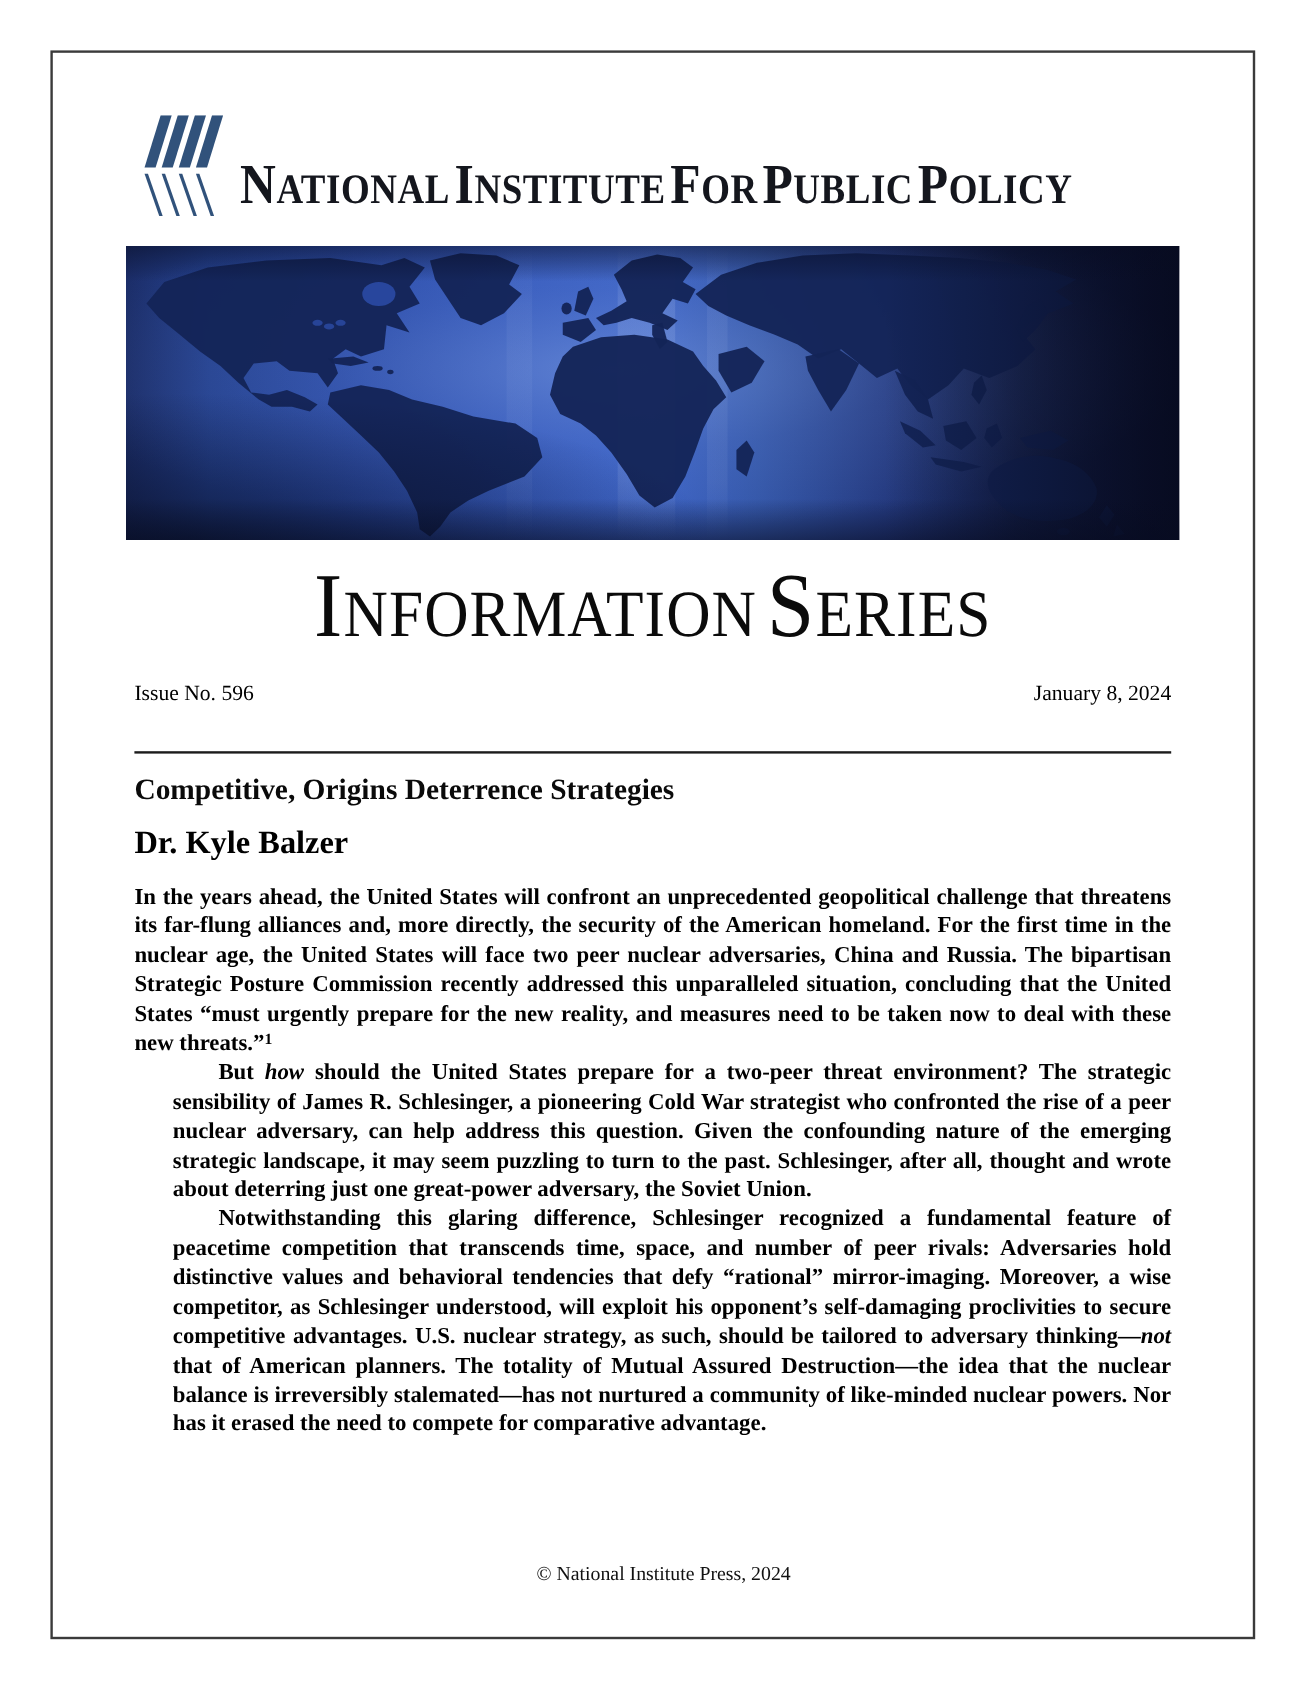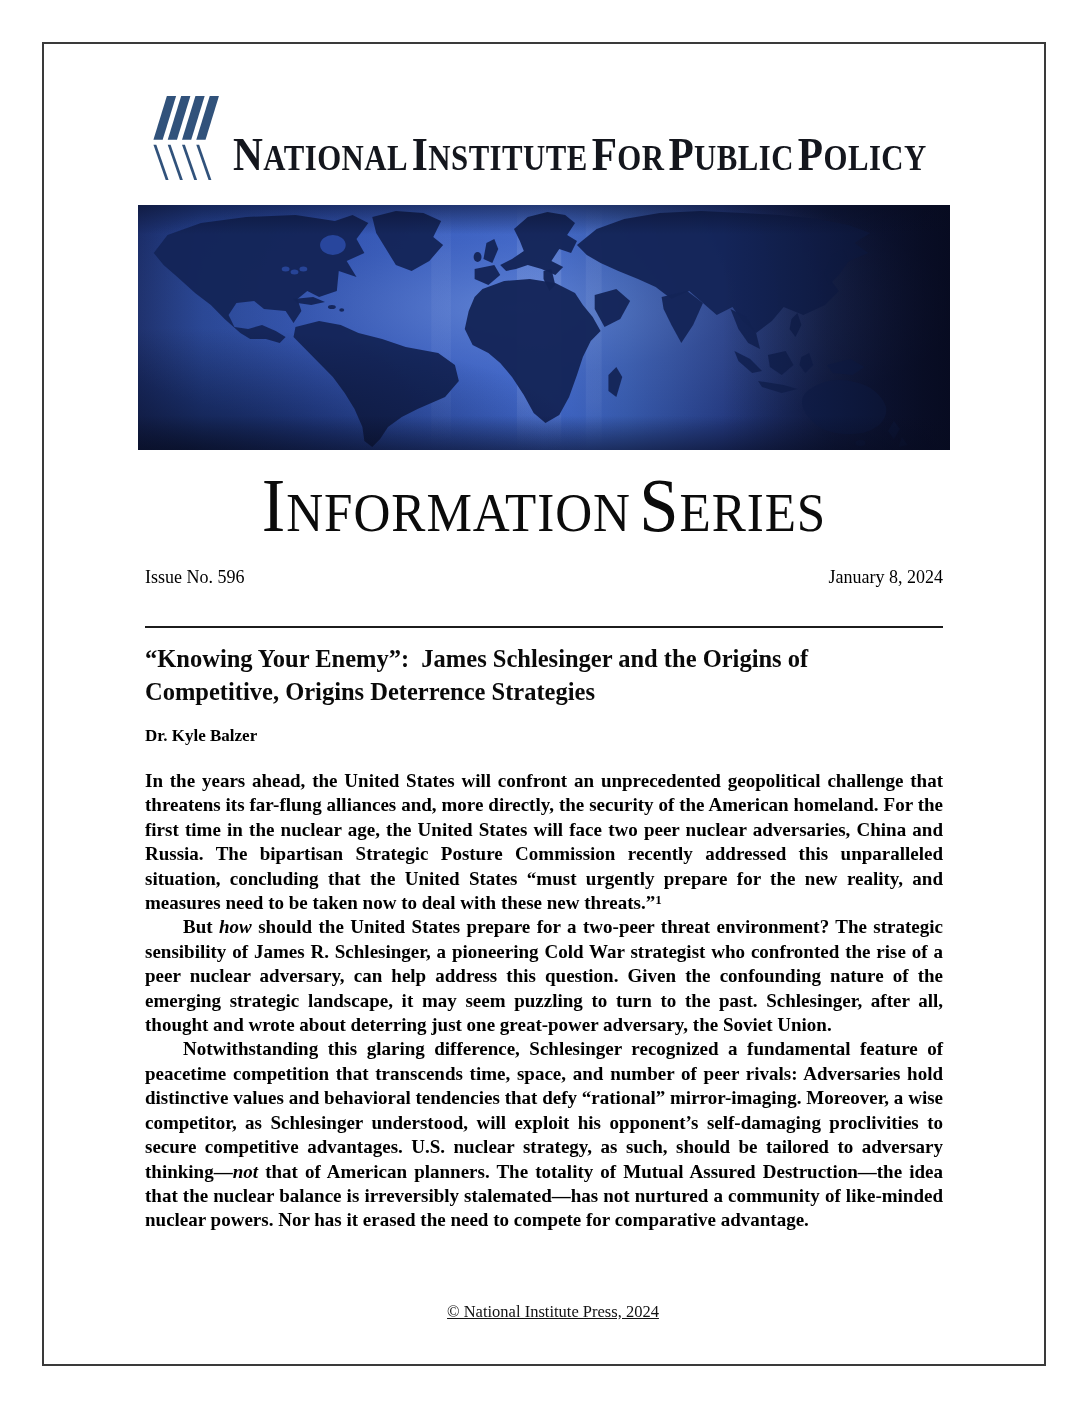--- a/index.html
+++ b/index.html
@@ -5,21 +5,21 @@
   html,body{margin:0;padding:0;}
   body{
     width:1088px;height:1408px;position:relative;background:#ffffff;
     font-family:"Liberation Serif", serif;color:#000;
     -webkit-font-smoothing:antialiased;
   }
   .sheet{
     position:absolute;left:42px;top:42px;width:1004px;height:1324px;
     box-sizing:border-box;border:2px solid #3a3a3a;background:#fff;
   }
-  .content{padding:0 101px;}
+  .content{padding:0 68px;}
 
   
   .logo-row{display:flex;align-items:flex-end;margin-top:52px;height:84px;}
   .logo-icon{width:74px;height:84px;flex:none;}
   .org-name{
     margin-left:14px;font-weight:bold;white-space:nowrap;line-height:.95;
     letter-spacing:.5px;transform:scaleX(.88);transform-origin:left bottom;
     padding-bottom:3px;color:#14161d;
   }
   .org-name .lead{font-size:47px;}
@@ -41,34 +41,34 @@
   .issue-row{
     display:flex;justify-content:space-between;margin-top:24px;
     font-size:18px;line-height:22px;
   }
   .rule{margin:38px 0 0;border:none;border-top:2px solid #1c1c1c;height:0;}
 
   
   .article-title{
     margin:14px 0 0;font-size:24.5px;font-weight:bold;line-height:33px;color:#0a0a0a;
   }
-  .author-block{margin-top:14px;line-height:27px;font-size:17px;}
+  .author-block{margin-top:14px;line-height:27px;font-size:27px;}
   .author-name{font-weight:bold;}
   .author-affiliation{font-style:italic;}
 
   .article-body{margin-top:20px;font-size:19px;line-height:24.4px;text-align:justify;font-weight:bold;}
   .article-body p{margin:0;}
-  .article-body p.indent{text-indent:38px;}
+  .article-body p.indent{text-indent:38px;margin-left:32px;}
   .article-body sup{font-size:13px;line-height:0;vertical-align:5px;}
   .article-body em{font-style:italic;}
 
   
   .footer{
     position:absolute;left:18px;right:0;bottom:44px;text-align:center;
-    font-size:16.5px;line-height:1;color:#111;text-decoration:underline;
+    font-size:16.5px;line-height:1;color:#111;
   }
 </style>
 </head>
 <body>
 
 <div class="sheet">
   <div class="content">
 
     <div class="logo-row">
       <svg class="logo-icon" viewBox="0 0 88 100" preserveAspectRatio="xMidYMid meet" aria-hidden="true">
@@ -196,21 +196,20 @@
     <h1 class="series-title"><span class="lead">I</span><span class="rest">NFORMATION</span> <span class="lead">S</span><span class="rest">ERIES</span></h1>
 
     <div class="issue-row">
       <span>Issue No. 596</span>
       <span>January 8, 2024</span>
     </div>
 
     <hr class="rule">
 
     <div class="article-title">
-      <div>“Knowing Your Enemy”:&nbsp; James Schlesinger and the Origins of</div>
       <div>Competitive, Origins Deterrence Strategies</div>
     </div>
 
     <div class="author-block">
       <div class="author-name">Dr. Kyle Balzer</div>
     </div>
 
     <div class="article-body">
         <p class=""><span>In the years ahead, the United States will confront an unprecedented geopolitical challenge that threatens its far-flung alliances and, more directly, the security of the American homeland. For the first time in the nuclear age, the United States will face two peer nuclear adversaries, China and Russia. The bipartisan Strategic Posture Commission recently addressed this unparalleled situation, concluding that the United States “must urgently prepare for the new reality, and measures need to be taken now to deal with these new threats.”</span><sup>1</sup></p>
         <p class="indent"><span>But </span><em>how</em><span> should the United States prepare for a two-peer threat environment? The strategic sensibility of James R. Schlesinger, a pioneering Cold War strategist who confronted the rise of a peer nuclear adversary, can help address this question. Given the confounding nature of the emerging strategic landscape, it may seem puzzling to turn to the past. Schlesinger, after all, thought and wrote about deterring just one great-power adversary, the Soviet Union.</span></p>

